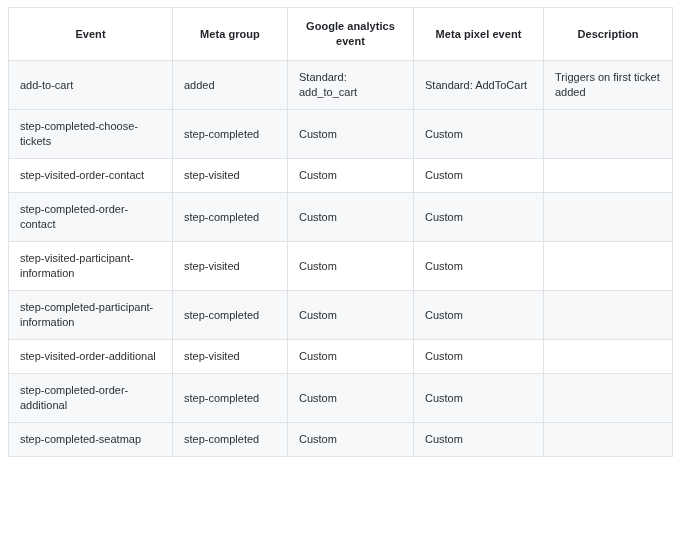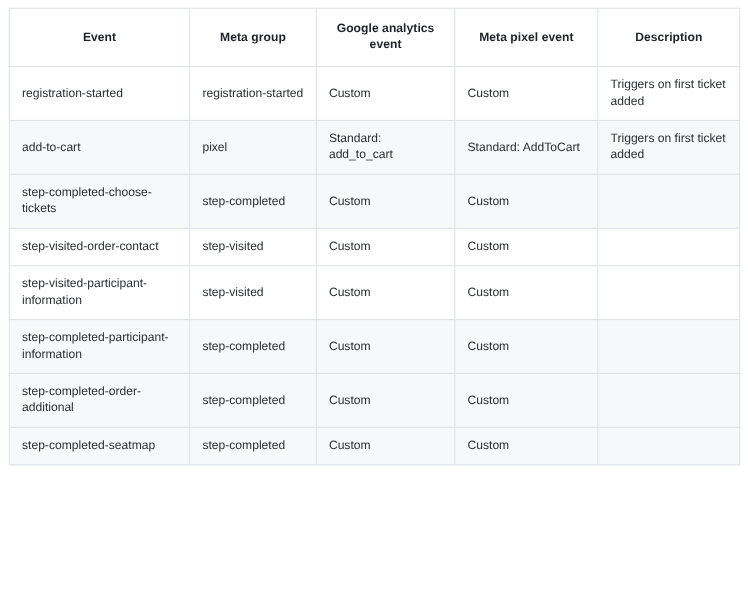--- a/index.html
+++ b/index.html
@@ -77,58 +77,65 @@
     <thead>
       <tr>
         <th>Event</th>
         <th>Meta group</th>
         <th>Google analytics event</th>
         <th>Meta pixel event</th>
         <th>Description</th>
       </tr>
     </thead>
     <tbody id="table-body">
-        <tr class="row-plain">
-          <td>registration-started</td>
-          <td>registration-started</td>
-          <td>Custom</td>
-          <td>Custom</td>
-          <td>Triggers on first ticket added</td>
-        </tr>
         <tr class="row-alt">
           <td>add-to-cart</td>
-          <td>pixel</td>
+          <td>added</td>
           <td>Standard: add_to_cart</td>
           <td>Standard: AddToCart</td>
           <td>Triggers on first ticket added</td>
         </tr>
         <tr class="row-alt">
           <td>step-completed-choose-tickets</td>
           <td>step-completed</td>
           <td>Custom</td>
           <td>Custom</td>
           <td></td>
         </tr>
         <tr class="row-plain">
           <td>step-visited-order-contact</td>
           <td>step-visited</td>
           <td>Custom</td>
           <td>Custom</td>
           <td></td>
         </tr>
+        <tr class="row-alt">
+          <td>step-completed-order-contact</td>
+          <td>step-completed</td>
+          <td>Custom</td>
+          <td>Custom</td>
+          <td></td>
+        </tr>
         <tr class="row-plain">
           <td>step-visited-participant-information</td>
           <td>step-visited</td>
           <td>Custom</td>
           <td>Custom</td>
           <td></td>
         </tr>
         <tr class="row-alt">
           <td>step-completed-participant-information</td>
           <td>step-completed</td>
+          <td>Custom</td>
+          <td>Custom</td>
+          <td></td>
+        </tr>
+        <tr class="row-plain">
+          <td>step-visited-order-additional</td>
+          <td>step-visited</td>
           <td>Custom</td>
           <td>Custom</td>
           <td></td>
         </tr>
         <tr class="row-alt">
           <td>step-completed-order-additional</td>
           <td>step-completed</td>
           <td>Custom</td>
           <td>Custom</td>
           <td></td>

